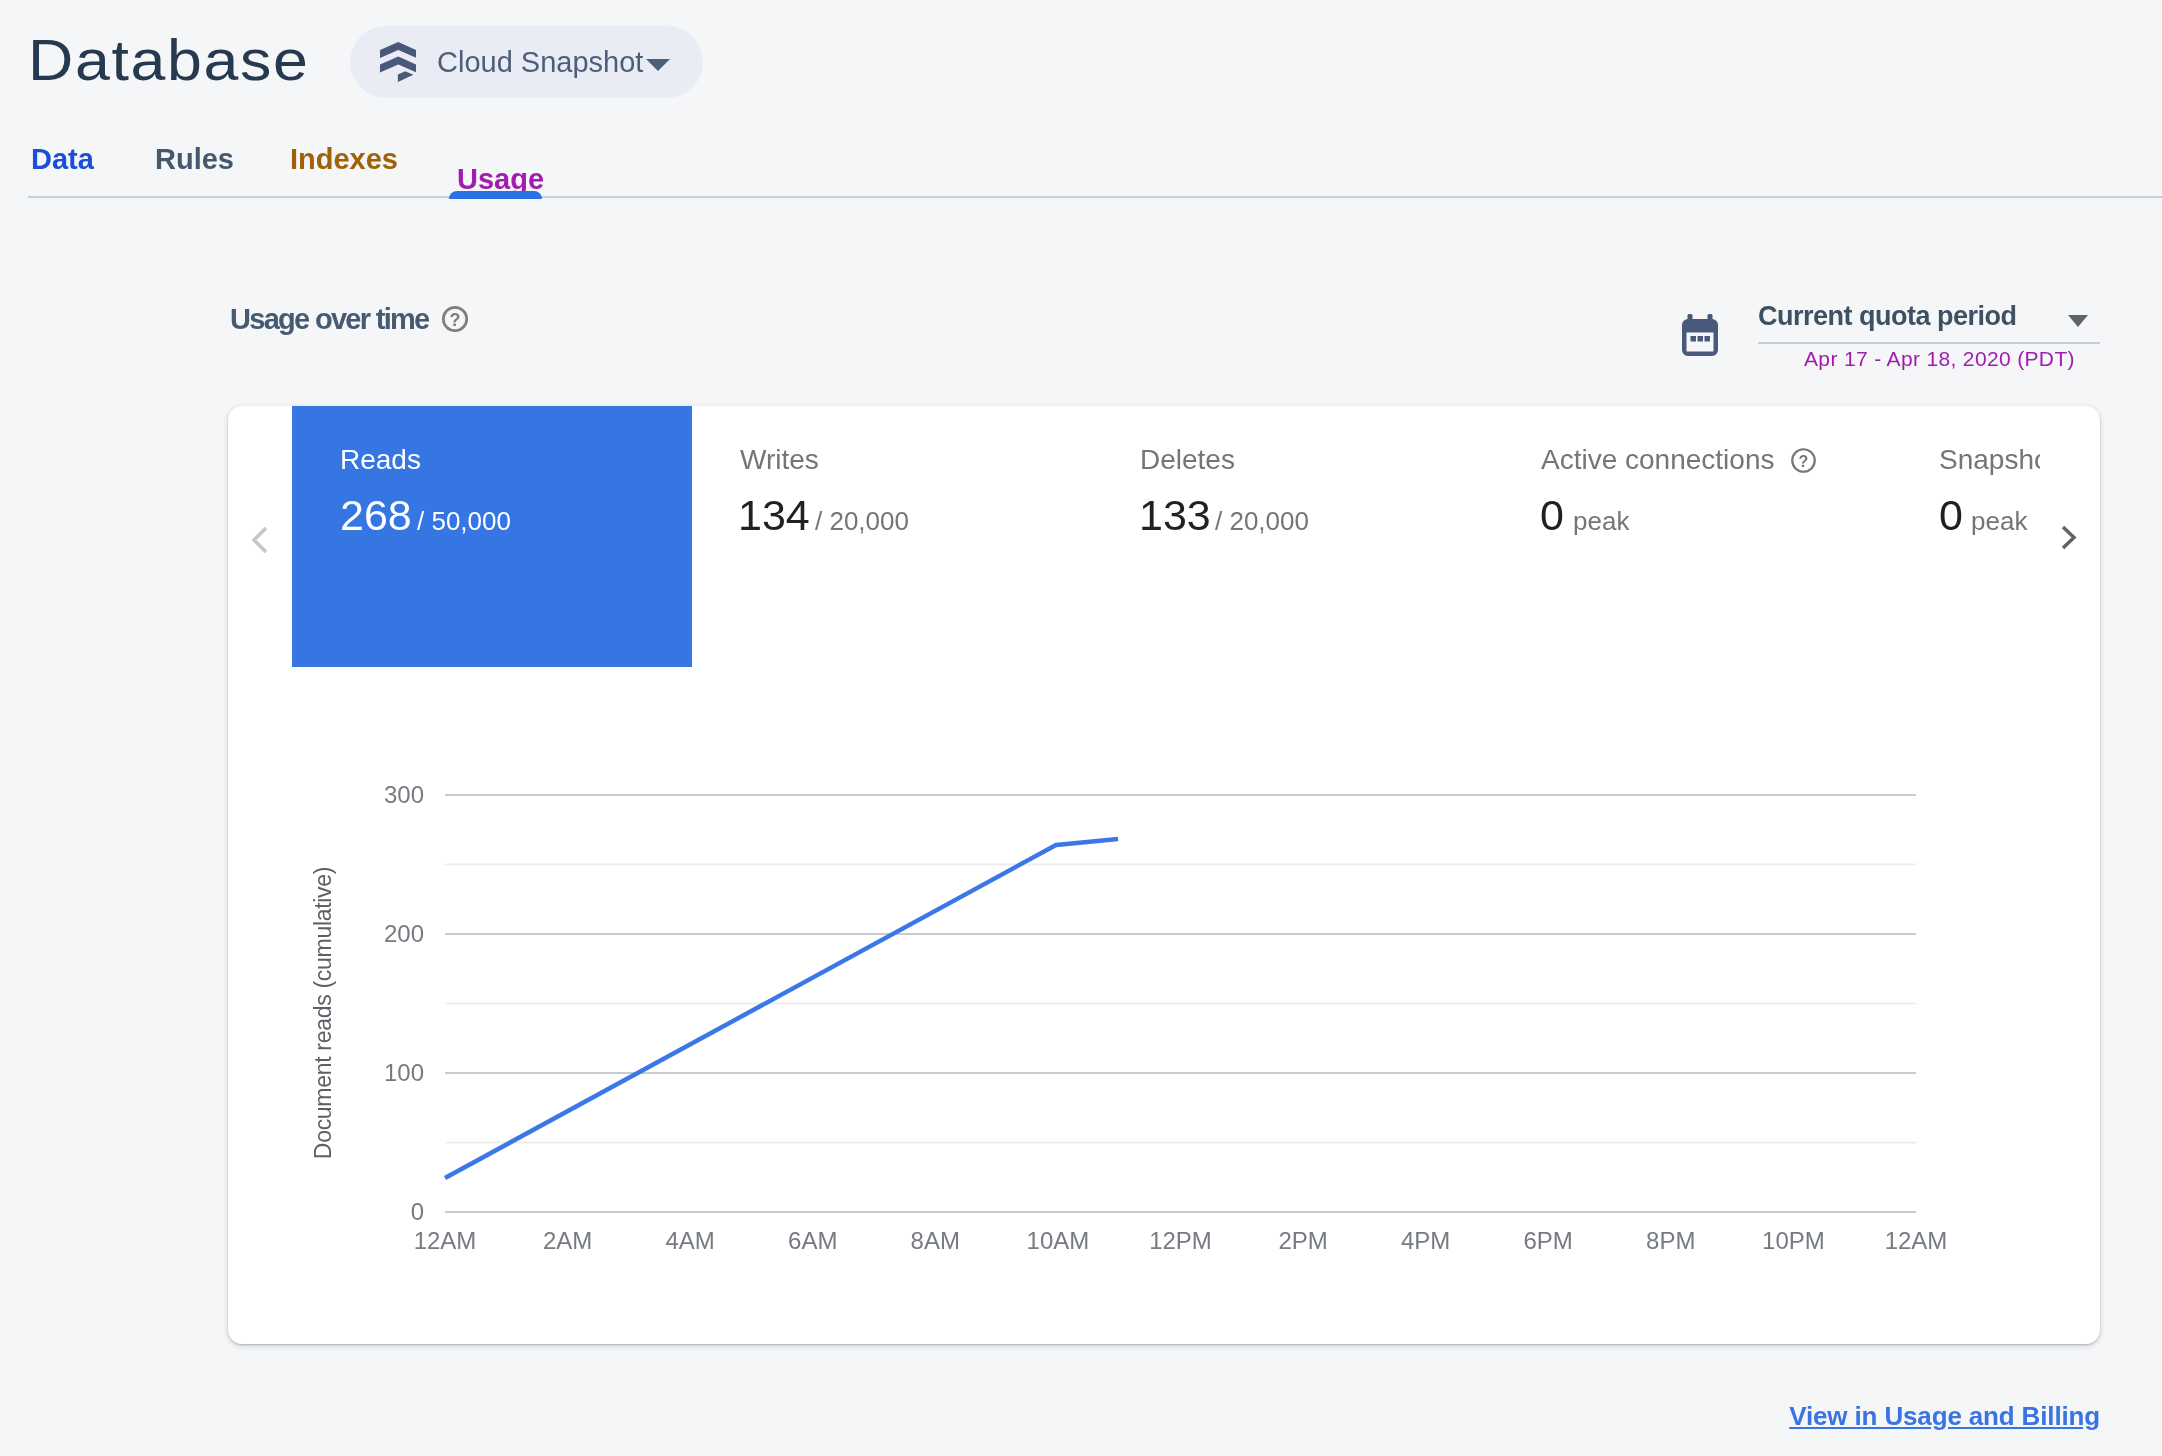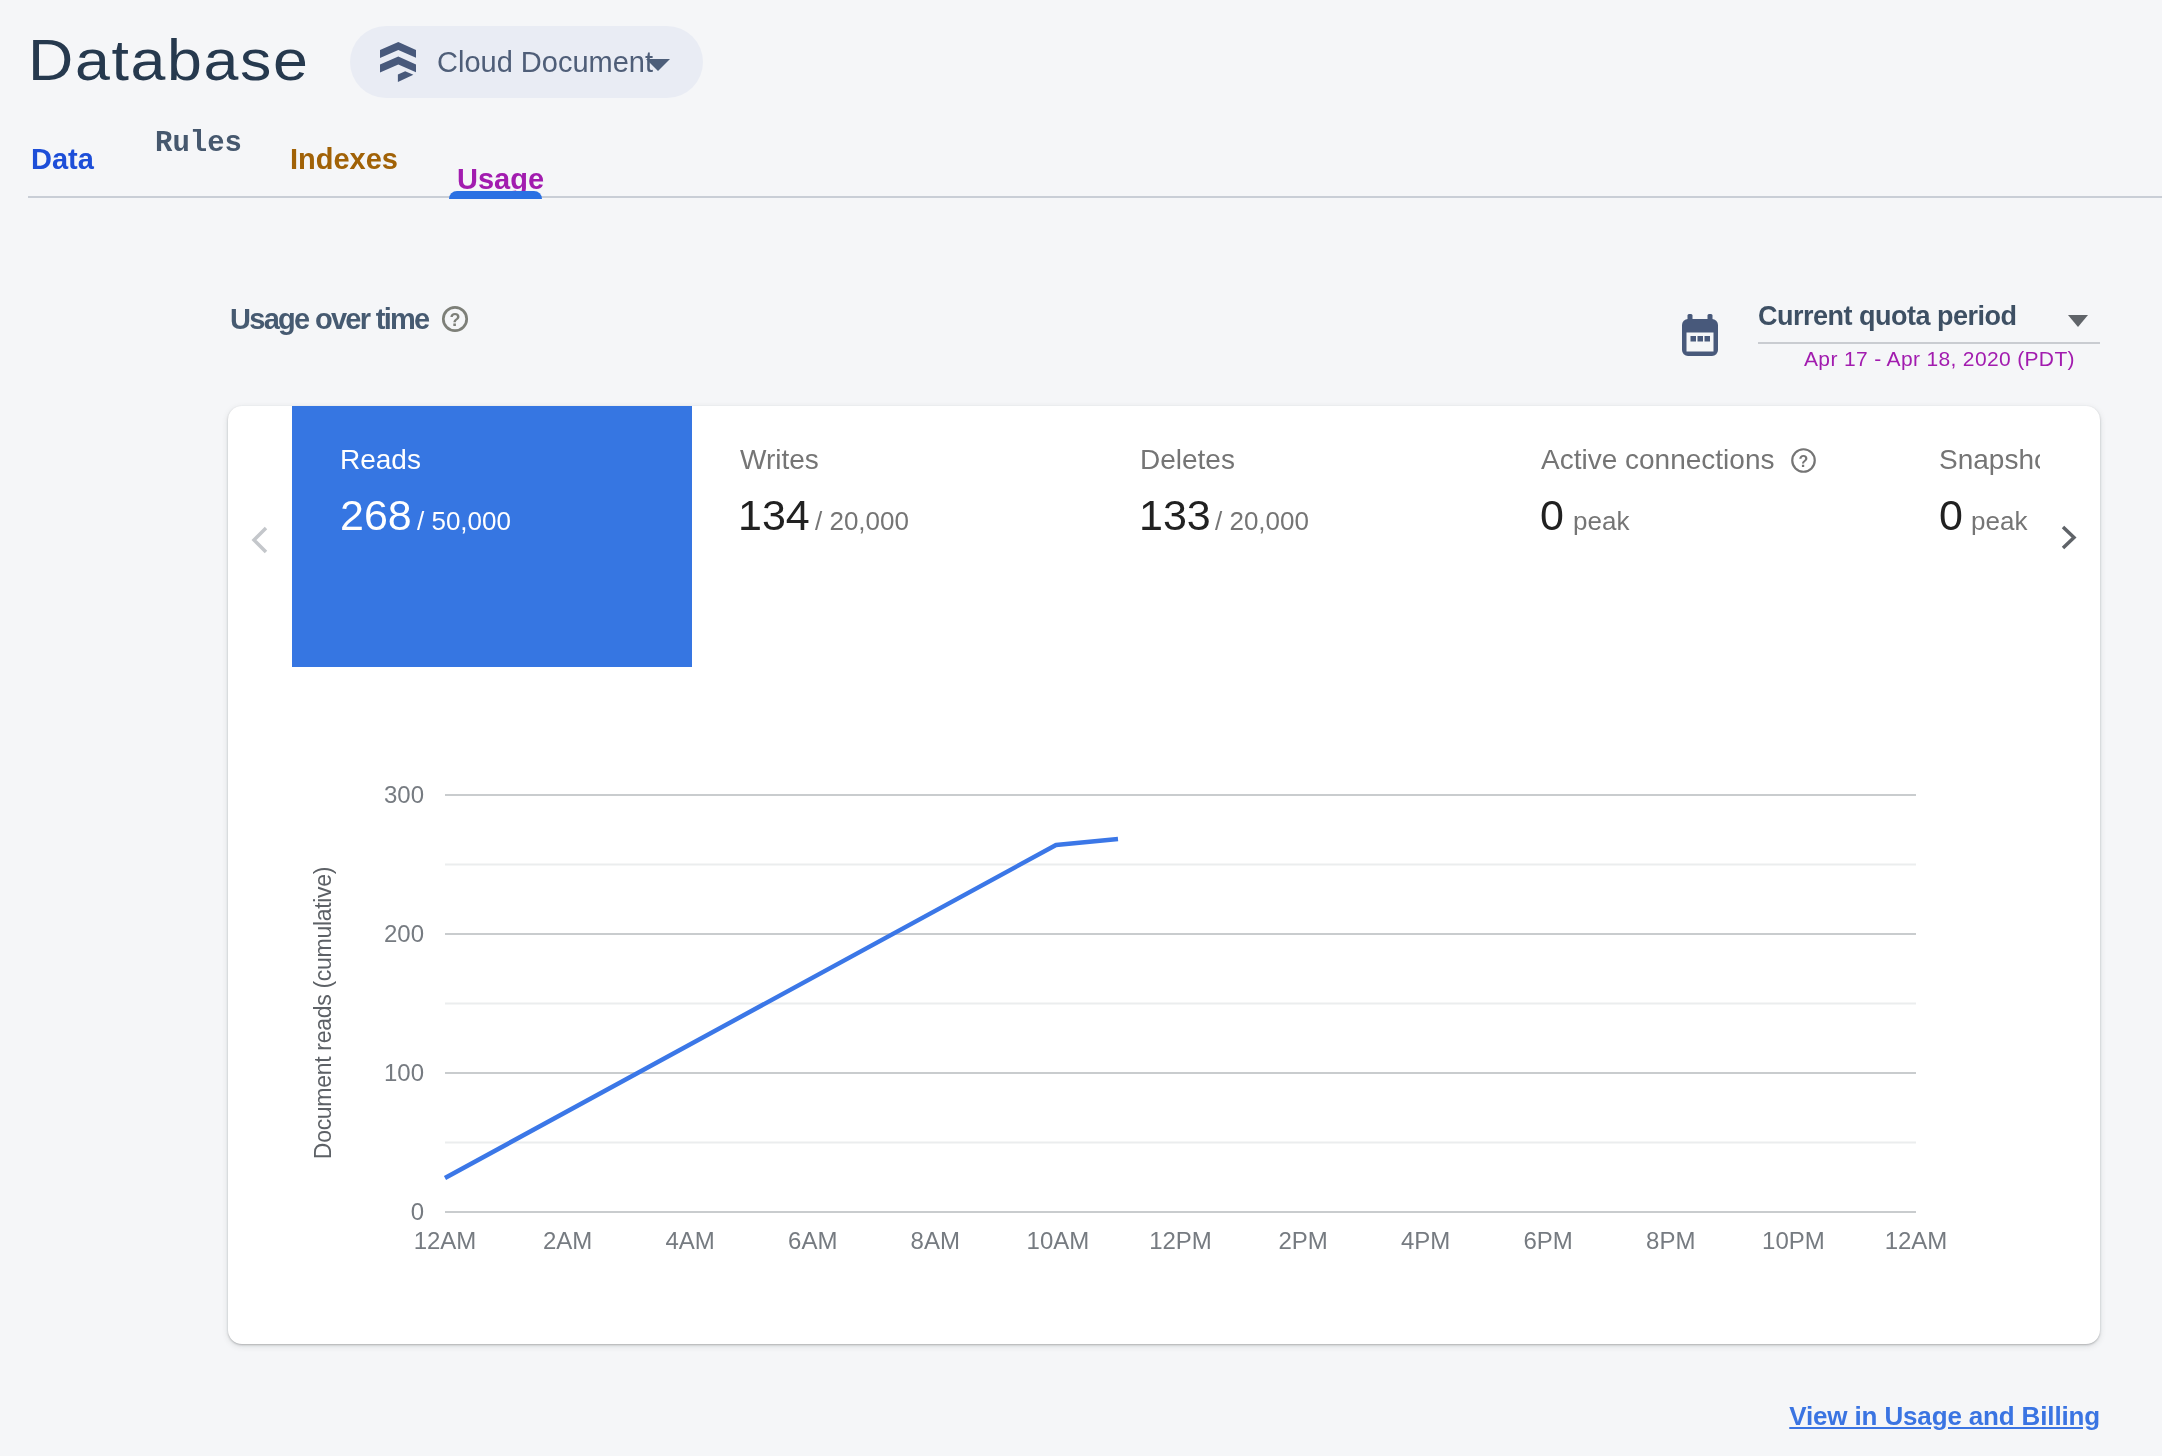--- a/index.html
+++ b/index.html
@@ -14,27 +14,27 @@
   <div class="abs" id="title" style="left:28px; top:32px; font-size:57px; line-height:57px; font-weight:500; color:#26394e; letter-spacing:1.5px; transform:scaleX(1.1); transform-origin:0 0;">Database</div>
 
   <div class="abs" style="left:350px; top:26px; width:353px; height:72px; border-radius:36px; background:#e9ecf4;"></div>
   <svg class="abs" style="left:380px; top:42px;" width="36" height="40" viewBox="0 0 36 40">
     <g fill="#48597b">
       <polygon points="18.3,0 36.4,8.1 36.4,16 18.3,7.9 0,16 0,8.1"></polygon>
       <polygon points="18.3,14.5 36.4,22.6 36.4,30.5 18.3,22.4 0,30.5 0,22.6"></polygon>
       <polygon points="17.9,32.4 25.2,29.3 33.4,32.7 17.9,40"></polygon>
     </g>
   </svg>
-  <div class="abs" style="left:437px; top:48px; font-size:29px; line-height:29px; color:#4f5e78;">Cloud Document</div>
+  <div class="abs" style="left:437px; top:48px; font-size:29px; line-height:29px; color:#4f5e78;">Cloud Snapshot</div>
   <svg class="abs" style="left:646px; top:59px;" width="24" height="12" viewBox="0 0 24 12">
       <polygon points="0,0 24,0 12,12" fill="#4d5e79"></polygon>
     </svg>
 
   <div class="abs" style="left:31px; top:145px; font-size:29px; line-height:29px; font-weight:bold; color:#1d4ed8;">Data</div>
-  <div class="abs" style="left:155px; top:129px; font-size:29px; line-height:29px; font-weight:bold; color:#46586e;font-family:Liberation Mono, monospace;">Rules</div>
+  <div class="abs" style="left:155px; top:145px; font-size:29px; line-height:29px; font-weight:bold; color:#46586e;">Rules</div>
   <div class="abs" style="left:290px; top:145px; font-size:29px; line-height:29px; font-weight:bold; color:#a16207;">Indexes</div>
   <div class="abs" style="left:457px; top:145px; font-size:29px; line-height:29px; font-weight:bold; color:#a21caf;margin-top:20px;">Usage</div>
   <div class="abs" style="left:28px; top:196px; width:2134px; height:2px; background:#c9ced6;"></div>
   <div class="abs" style="left:449px; top:191px; width:93px; height:8px; background:#2b71e3; border-radius:8px 8px 0 0;"></div>
 
   <div class="abs" style="left:230px; top:305px; font-size:29px; line-height:29px; font-weight:bold; color:#465a71; letter-spacing:-1.7px;">Usage over time</div>
   <svg class="abs" style="left:441px; top:305px;" width="28" height="28" viewBox="0 0 28 28">
     <circle cx="14" cy="14" r="11.7" fill="none" stroke="#7d7f78" stroke-width="2.7"></circle>
     <text x="14" y="20.5" font-size="18" font-weight="bold" fill="#7d7f78" text-anchor="middle" font-family="Liberation Sans">?</text>
   </svg>

